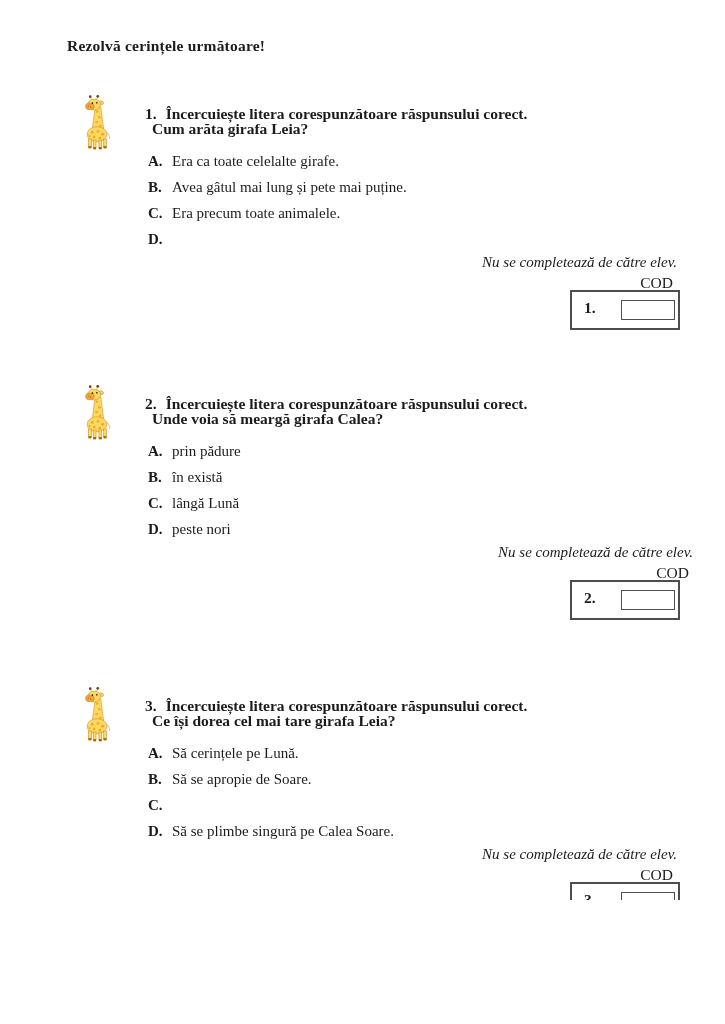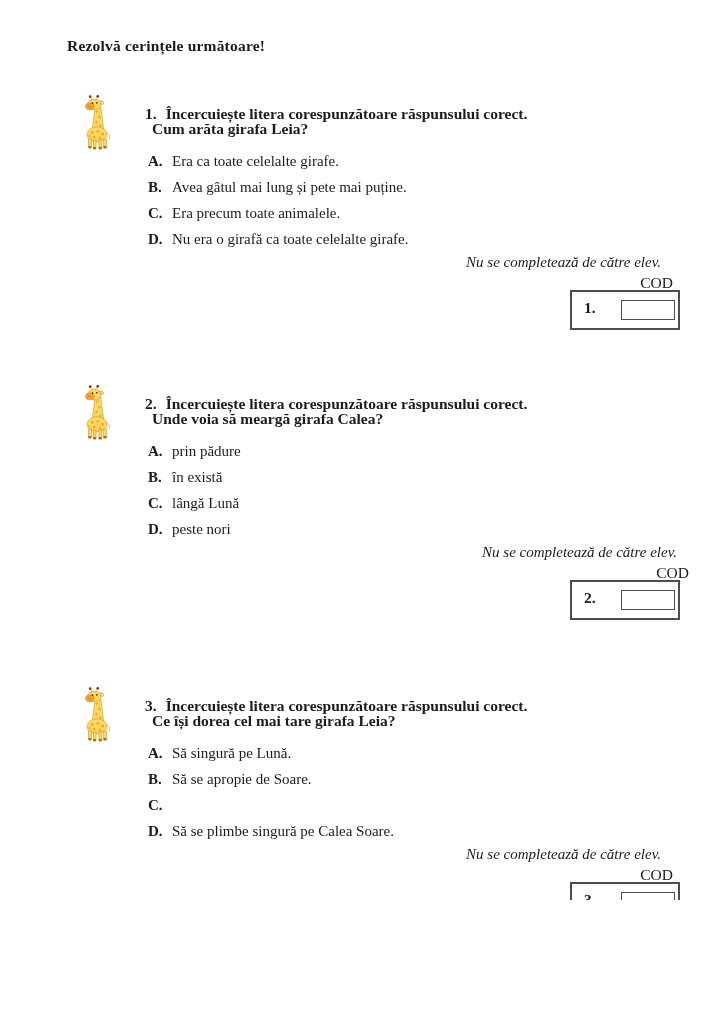--- a/index.html
+++ b/index.html
@@ -14,21 +14,21 @@
   .question { position:absolute; left:0; width:725px; height:250px; }
   .q1 { top:93px; } .q2 { top:383px;padding-left:16px; } .q3 { top:685px; }
   .q-giraffe { position:absolute; left:80px; top:0px; width:34px; height:58px; }
   .q-line { position:absolute; left:145px; top:0px; font-weight:bold; font-size:15.5px;margin-top:12px; }
   .q-num { display:inline-block; margin-right:9px; }
   .q-sub { position:absolute; left:152px; top:27px; font-weight:bold; font-size:15.5px; }
   .options { position:absolute; left:148px; top:60px; }
   .option { height:26px; display:flex; align-items:flex-start; font-size:15px; }
   .opt-letter { font-weight:bold; width:24px; flex:0 0 24px; }
   .note {
-    position:absolute; right:64px; top:161px;
+    position:absolute; right:48px; top:161px;
     font-style:italic; font-size:15px;
   }
   .cod-label { position:absolute; right:52px; top:181px; font-size:15.5px; }
   .cod-box {
     position:absolute; left:570px; top:197px; width:106px; height:36px;
     border:2px solid #4d4d4d; background:#ffffff;
   }
   .cod-num { position:absolute; left:12px; top:7px; font-weight:bold; font-size:15.5px; }
   .cod-inner {
     position:absolute; left:49px; top:8px; width:52px; height:18px;
@@ -100,21 +100,20 @@
       <div class="option">
         <span class="opt-letter">B.</span>
         <span>Avea gâtul mai lung și pete mai puține.</span>
       </div>
       <div class="option">
         <span class="opt-letter">C.</span>
         <span>Era precum toate animalele.</span>
       </div>
       <div class="option">
         <span class="opt-letter">D.</span>
-        <span>Nu era o girafă ca toate celelalte girafe.</span>
       </div>
     </div>
     <div class="note">Nu se completează de către elev.</div>
     <div class="cod-label">COD</div>
     <div class="cod-box">
       <span class="cod-num">1.</span>
       <span class="cod-inner"></span>
     </div>
   </div>
 
@@ -230,21 +229,21 @@
         <circle cx="11.2" cy="13.2" r="0.55" fill="#8a5200"></circle>
       </svg>
     </span>
     <div class="q-line">
       <span class="q-num">3.</span><span>Încercuiește litera corespunzătoare răspunsului corect.</span>
     </div>
     <div class="q-sub">Ce își dorea cel mai tare girafa Leia?</div>
     <div class="options">
       <div class="option">
         <span class="opt-letter">A.</span>
-        <span>Să singură pe Lună.</span>
+        <span>Să cerințele pe Lună.</span>
       </div>
       <div class="option">
         <span class="opt-letter">B.</span>
         <span>Să se apropie de Soare.</span>
       </div>
       <div class="option">
         <span class="opt-letter">C.</span>
       </div>
       <div class="option">
         <span class="opt-letter">D.</span>

